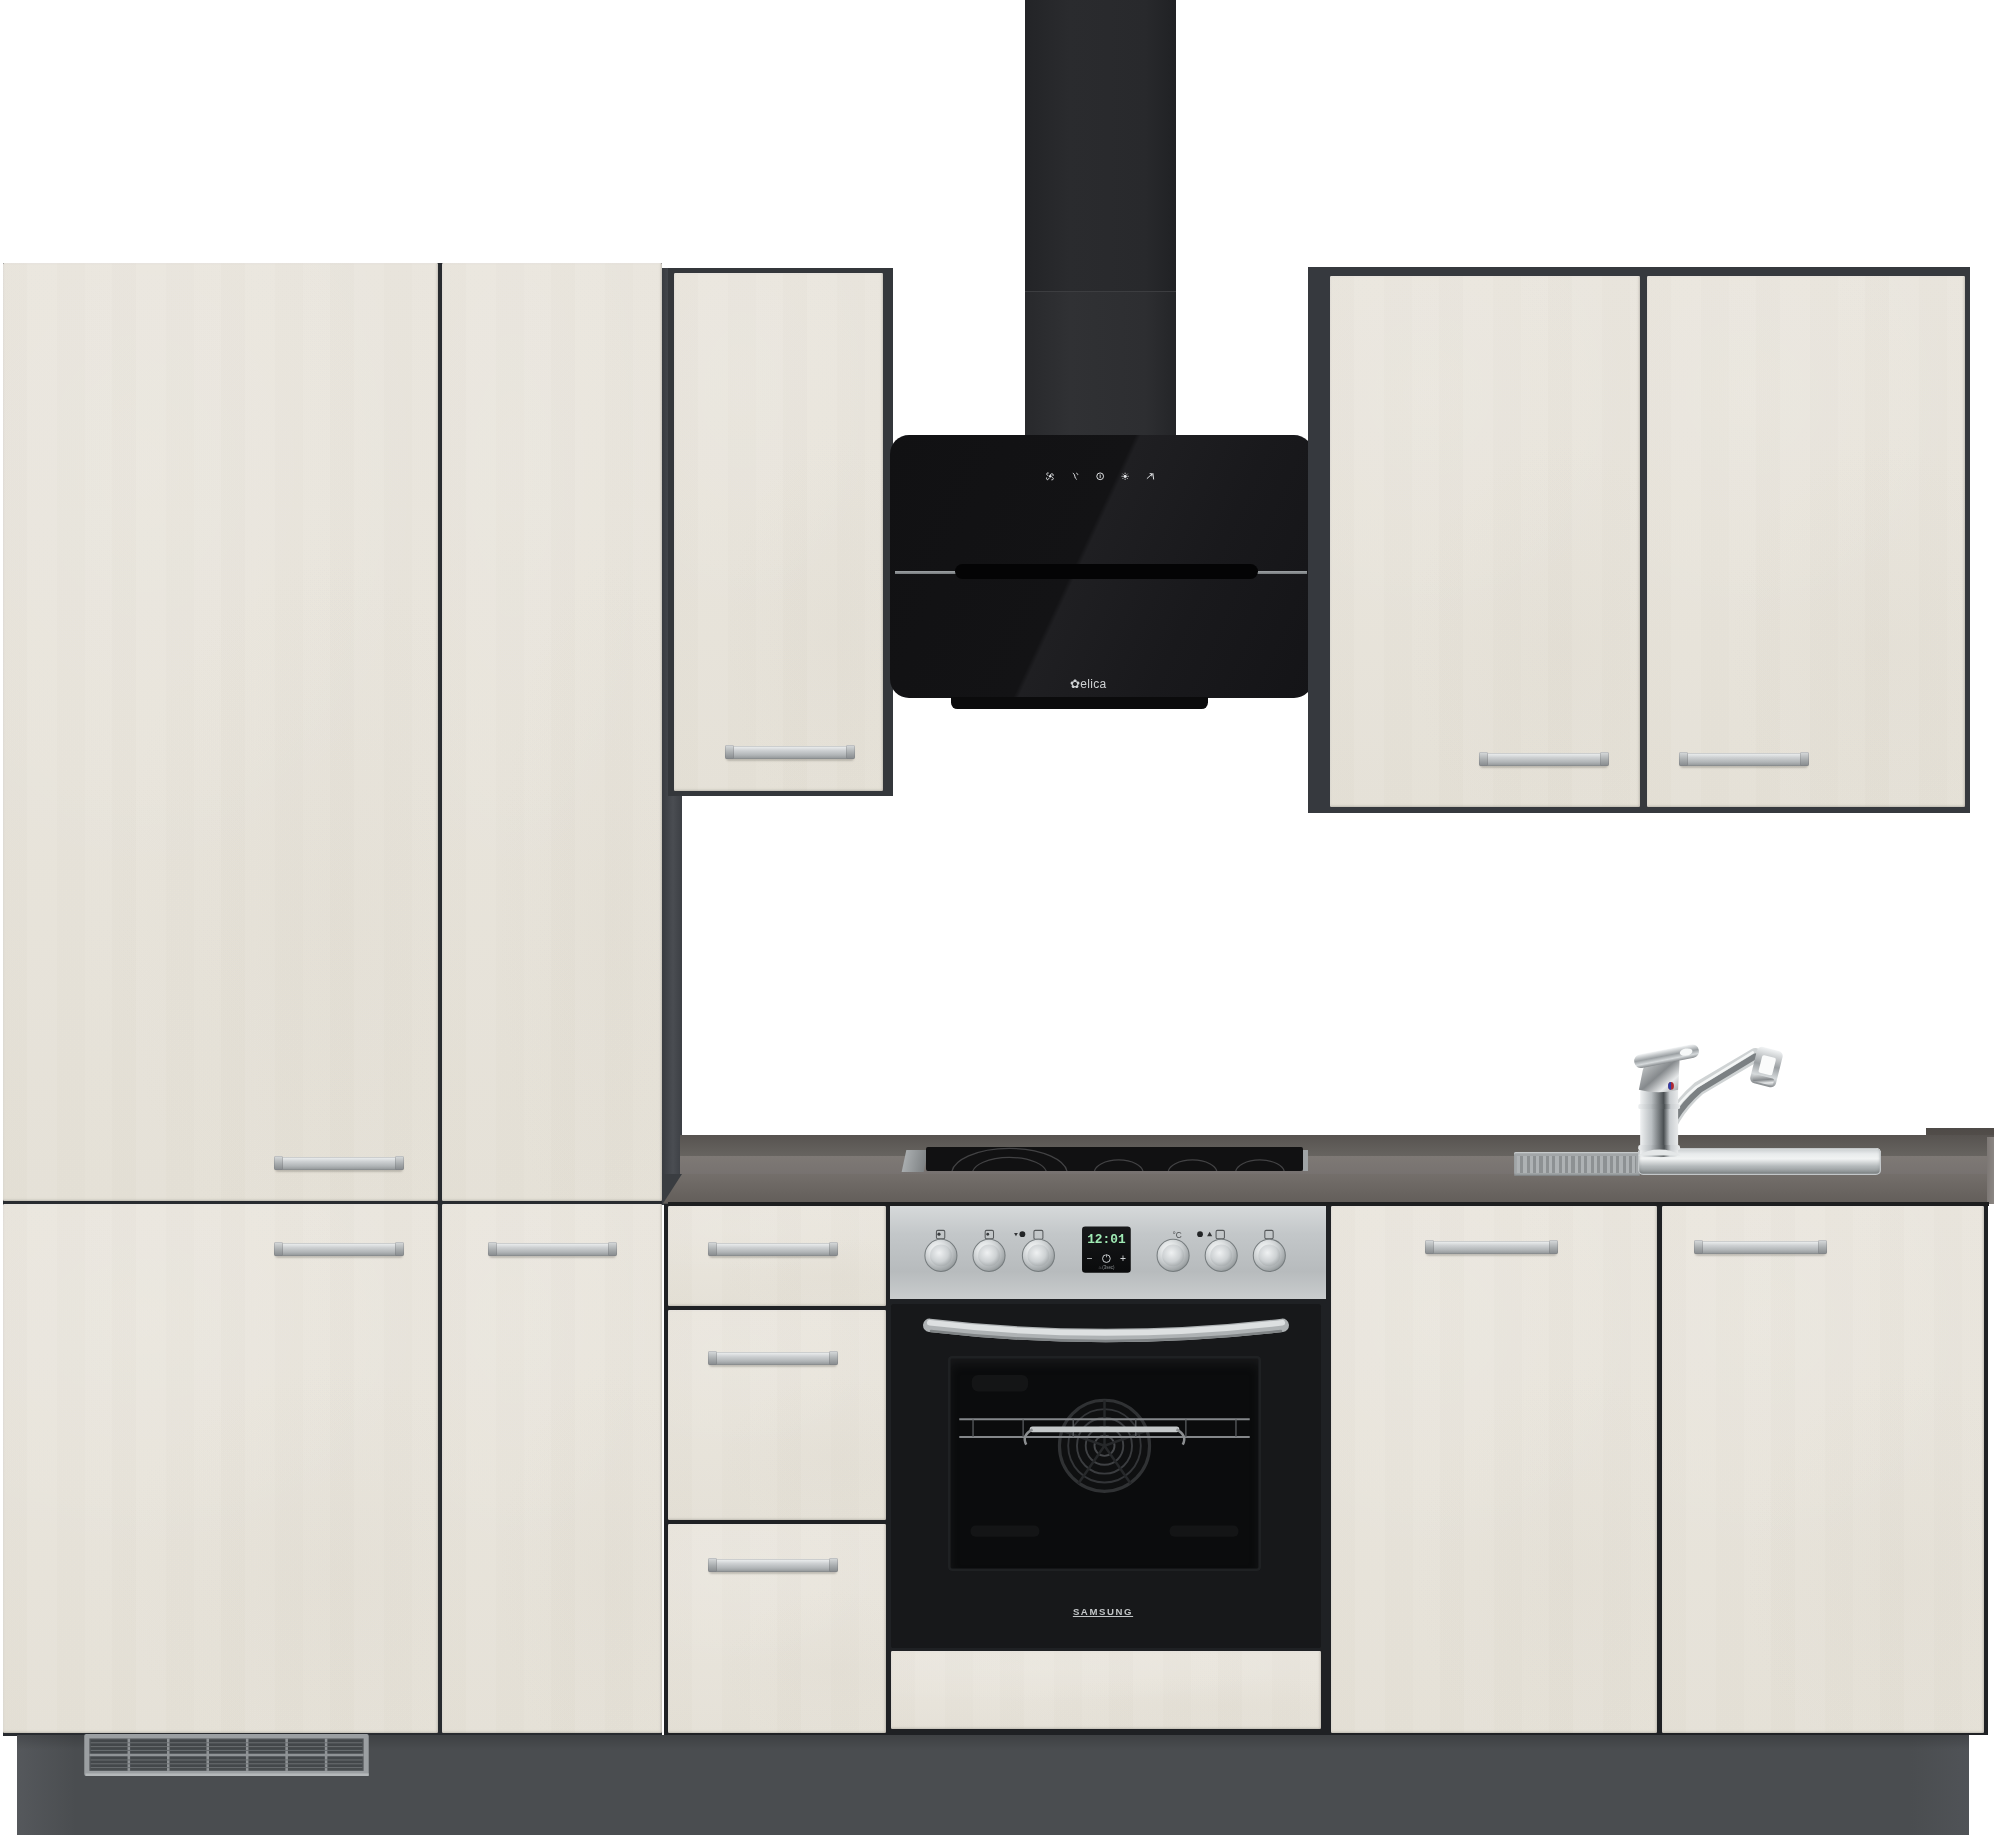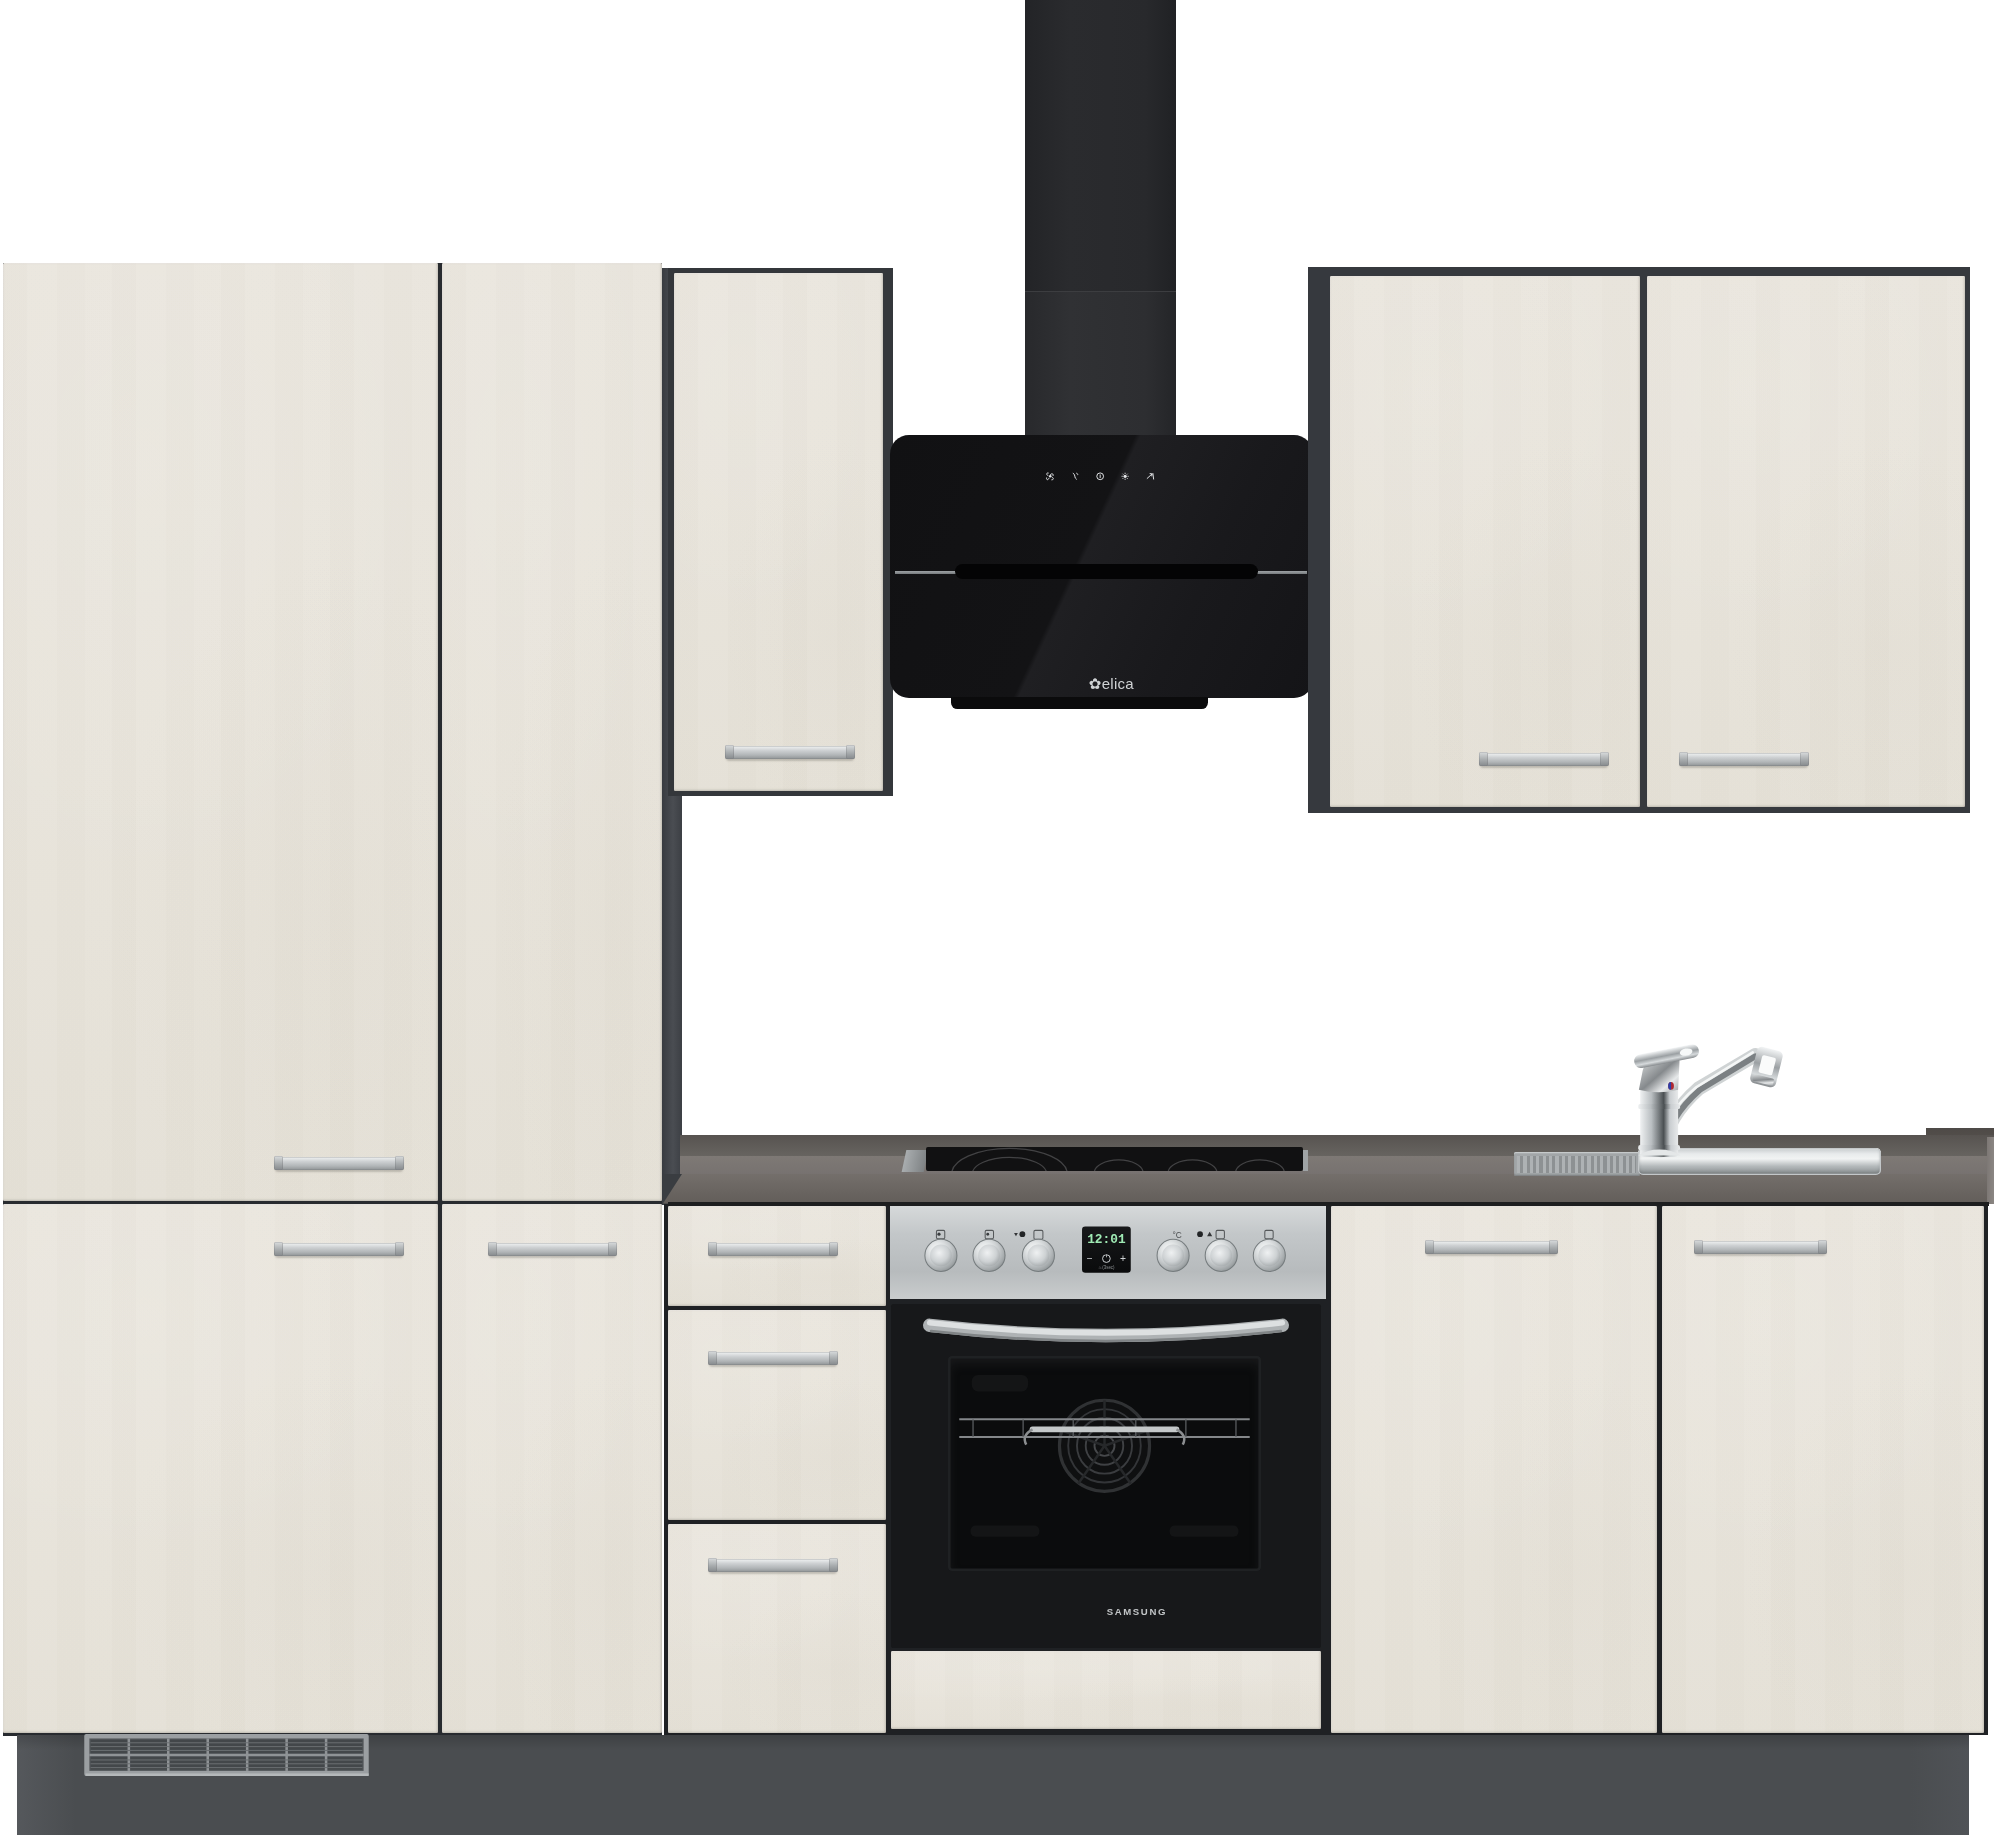--- a/index.html
+++ b/index.html
@@ -82,21 +82,21 @@
       <g transform="translate(172,16) scale(.62)">
         <path d="M-8,6 L5,-6 M5,-6 L-1,-7 M5,-6 L4,0 M7,-8 L9,8" stroke-width="2.4"></path>
       </g>
     </g>
   </svg>
 
   <div class="abs" style="left:895px;top:571px;width:412px;height:2.6px;background:linear-gradient(180deg,#9ea2a5,#777b7e);"></div>
 
   <div class="abs" style="left:955px;top:564px;width:303px;height:15.4px;background:#040405;border-radius:7.7px;"></div>
 
-  <div class="abs" style="left:1070px;top:679px;width:64px;height:11.6px;color:#cfd2d4;font-size:15px;line-height:10.3px;text-align:right;letter-spacing:0.3px;">✿elica</div>
+  <div class="abs" style="left:1070px;top:679px;width:64px;height:11.6px;color:#cfd2d4;font-size:12px;line-height:10.3px;text-align:left;letter-spacing:0.3px;">✿elica</div>
 
   <div class="abs" style="left:1308px;top:267px;width:662px;height:546px;background:#36393e;"></div>
 
   <div class="door" style="left:1330px;top:276px;width:310px;height:531px;"></div>
 
   <div class="handle" style="left:1480px;top:753px;width:128px;"></div>
 
   <div class="door" style="left:1647px;top:276px;width:318px;height:531px;"></div>
 
   <div class="handle" style="left:1680px;top:753px;width:128px;"></div>
@@ -305,21 +305,21 @@
     </g>
     <g stroke="#5c5f62" stroke-width="2">
       <path d="M40,100 V128 M120,100 V128 M200,100 V128 M300,100 V128 M380,100 V128 M460,100 V128"></path>
     </g>
     <path d="M135,116 H365" stroke="#c4c8c9" stroke-width="9" stroke-linecap="round"></path>
     <path d="M135,116 q-18,10 -10,24 M365,116 q18,10 10,24" stroke="#8b8e90" stroke-width="4" fill="none"></path>
     <rect x="36" y="268" width="110" height="18" rx="8" fill="#141516"></rect>
     <rect x="354" y="268" width="110" height="18" rx="8" fill="#141516"></rect>
   </svg>
 
-  <div class="abs" style="left:1039px;top:1606px;width:128px;height:11.6px;color:#c2c5c7;font-size:9.6px;line-height:11.6px;font-weight:bold;letter-spacing:1.6px;text-align:right;">SAMSUNG</div>
+  <div class="abs" style="left:1039px;top:1606px;width:128px;height:11.6px;color:#c2c5c7;font-size:9.6px;line-height:11.6px;font-weight:bold;letter-spacing:1.6px;text-align:center;text-decoration:underline;">SAMSUNG</div>
 
   <div class="door" style="left:891px;top:1651px;width:430px;height:78px;"></div>
 
   <div class="door" style="left:1331px;top:1206px;width:326px;height:527px;"></div>
 
   <div class="handle" style="left:1426px;top:1241px;width:131px;"></div>
 
   <div class="door" style="left:1662px;top:1206px;width:322px;height:527px;"></div>
 
   <div class="handle" style="left:1695px;top:1241px;width:131px;"></div>

